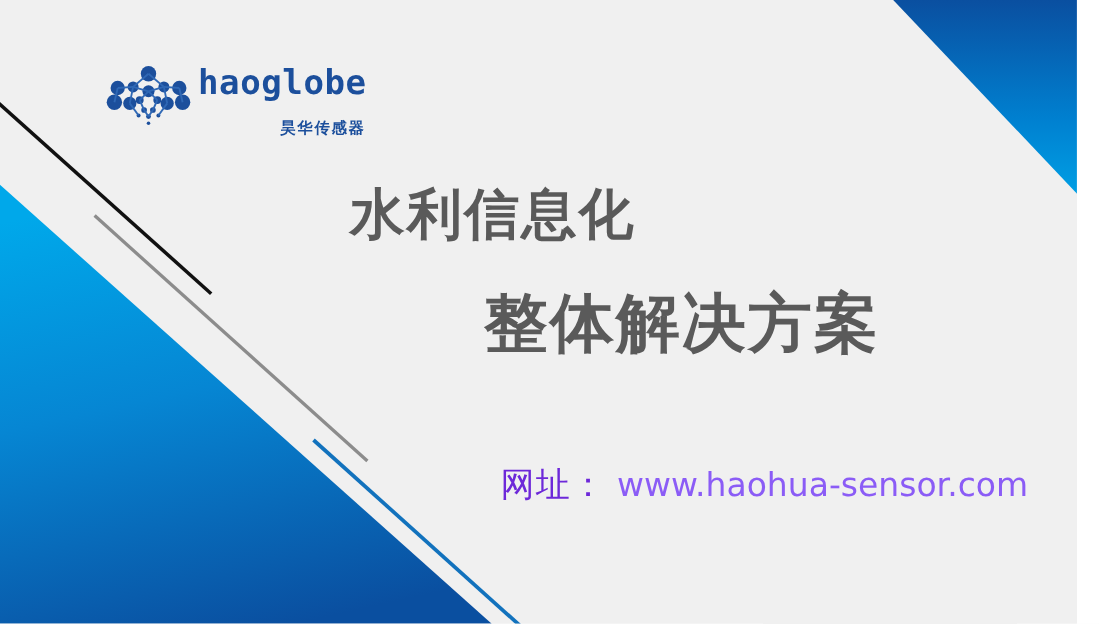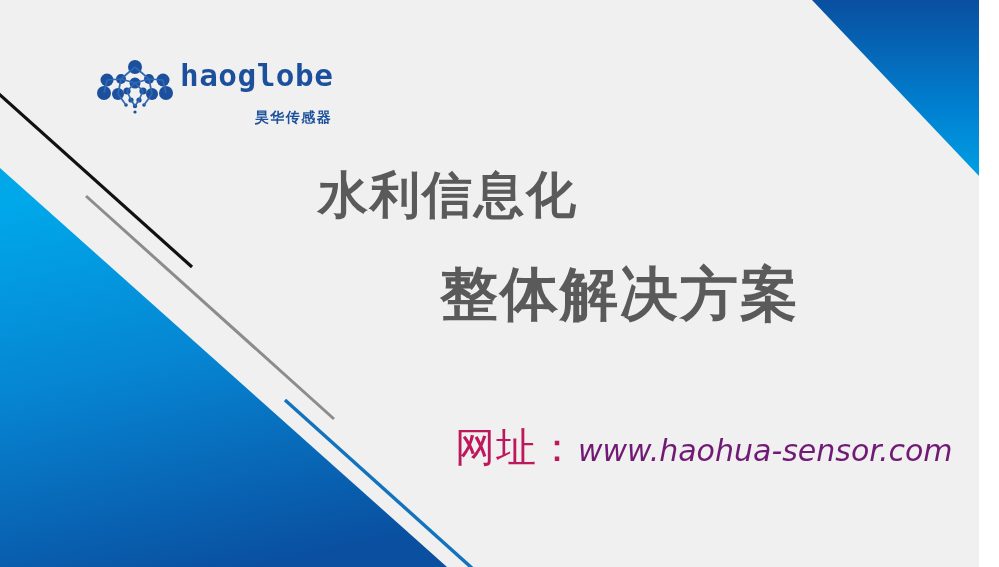--- a/index.html
+++ b/index.html
@@ -97,30 +97,30 @@
   #website-line {
     position: absolute;
     left: 455px;
     top: 420px;
     display: flex;
     align-items: baseline;
     white-space: nowrap;
   }
   #website-label {
     font-family: "DejaVu Serif", "Liberation Serif", serif;
-    font-size: 40px;
-    color: #be185d;
+    font-size: 31px;
+    color: #6d28d9;
     letter-spacing: 1px;
   }
   #website-url {
     font-family: "DejaVu Sans", "Liberation Sans", sans-serif;
     font-size: 30px;
-    color: #701a75;
+    color: #8b5cf6;
+    margin-left: 10px;
     letter-spacing: 0px;
-    font-style: italic;
   }
 </style>
 </head>
 <body>
 
 <div id="slide">
 
   <svg class="deco-svg" viewBox="0 0 999 567" preserveAspectRatio="none">
     <defs>
       <linearGradient id="gradTR" x1="0.5" y1="0" x2="0.5" y2="1">

